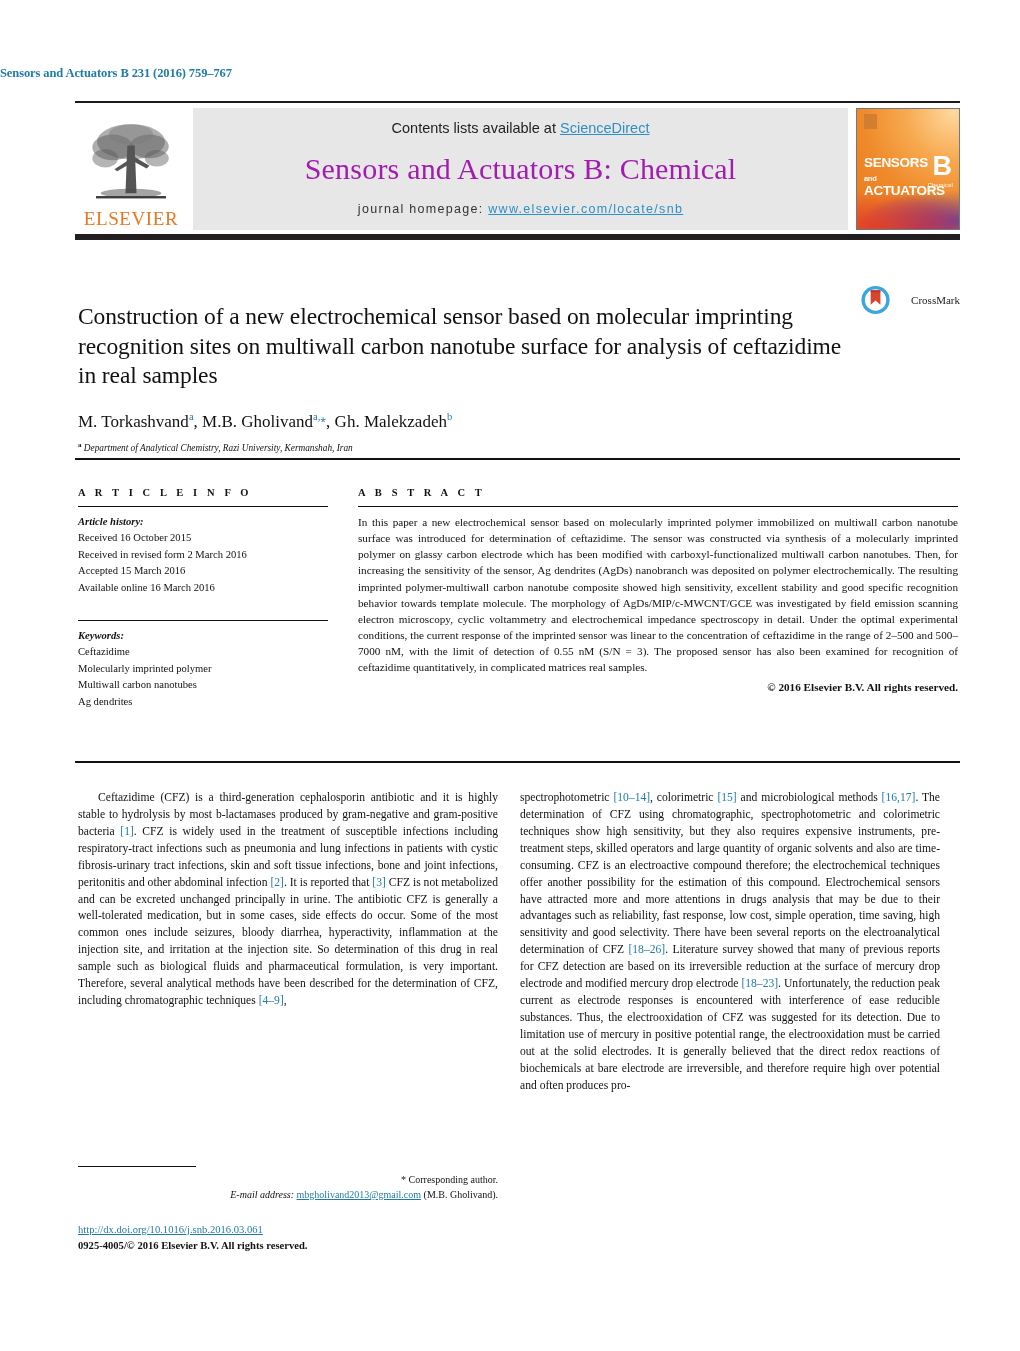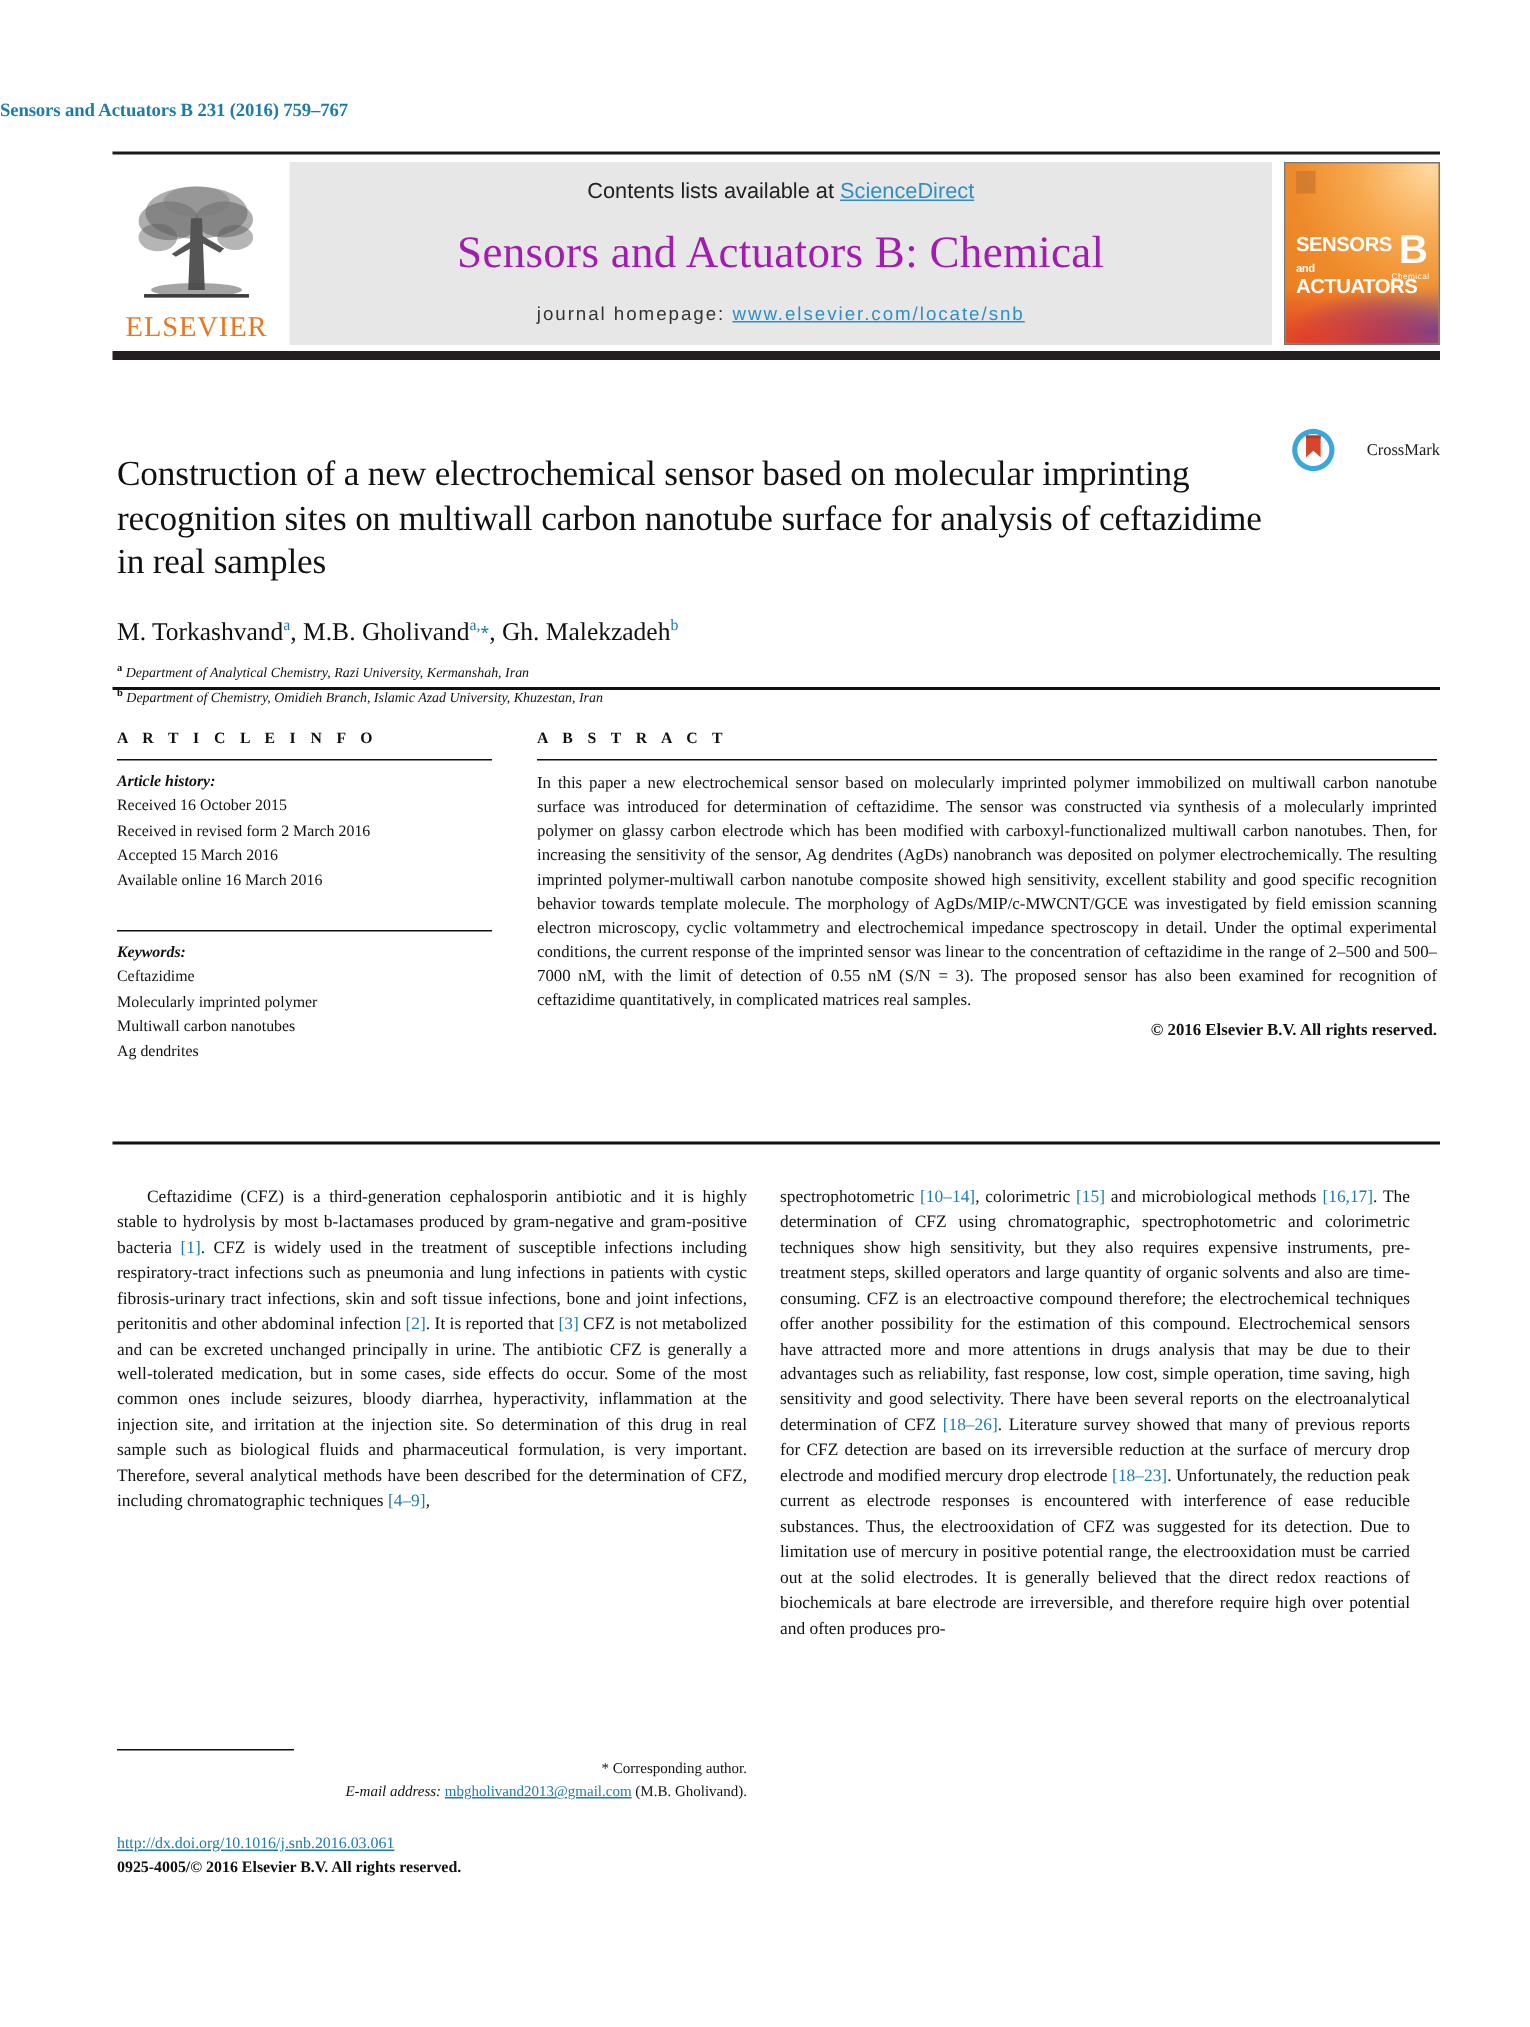--- a/index.html
+++ b/index.html
@@ -429,21 +429,20 @@
     </div>
 
     <div class="masthead-rule-bottom"></div>
   </div>
 
   <div class="title-block">
     <h1 class="paper-title">Construction of a new electrochemical sensor based on molecular imprinting recognition sites on multiwall carbon nanotube surface for analysis of ceftazidime in real samples</h1>
     <div class="authors">M. Torkashvand<sup>a</sup>, M.B. Gholivand<sup>a,⁎</sup>, Gh. Malekzadeh<sup>b</sup></div>
     <div class="affil">
       <div><sup>a</sup> <span>Department of Analytical Chemistry, Razi University, Kermanshah, Iran</span></div>
-      <div><sup>b</sup> <span>Department of Chemistry, Omidieh Branch, Islamic Azad University, Khuzestan, Iran</span></div>
     </div>
   </div>
 
   <div class="crossmark">
     <svg width="36" height="36" viewBox="0 0 64 64">
       <circle cx="32" cy="32" r="29" fill="#3aa6dd"></circle>
       <circle cx="32" cy="32" r="22" fill="#ffffff"></circle>
       <path d="M22 12 h20 v30 l-10 -9 -10 9 Z" fill="#d6452d"></path>
       <path d="M22 12 h20 v4 h-20 Z" fill="#b8392a"></path>
     </svg>

